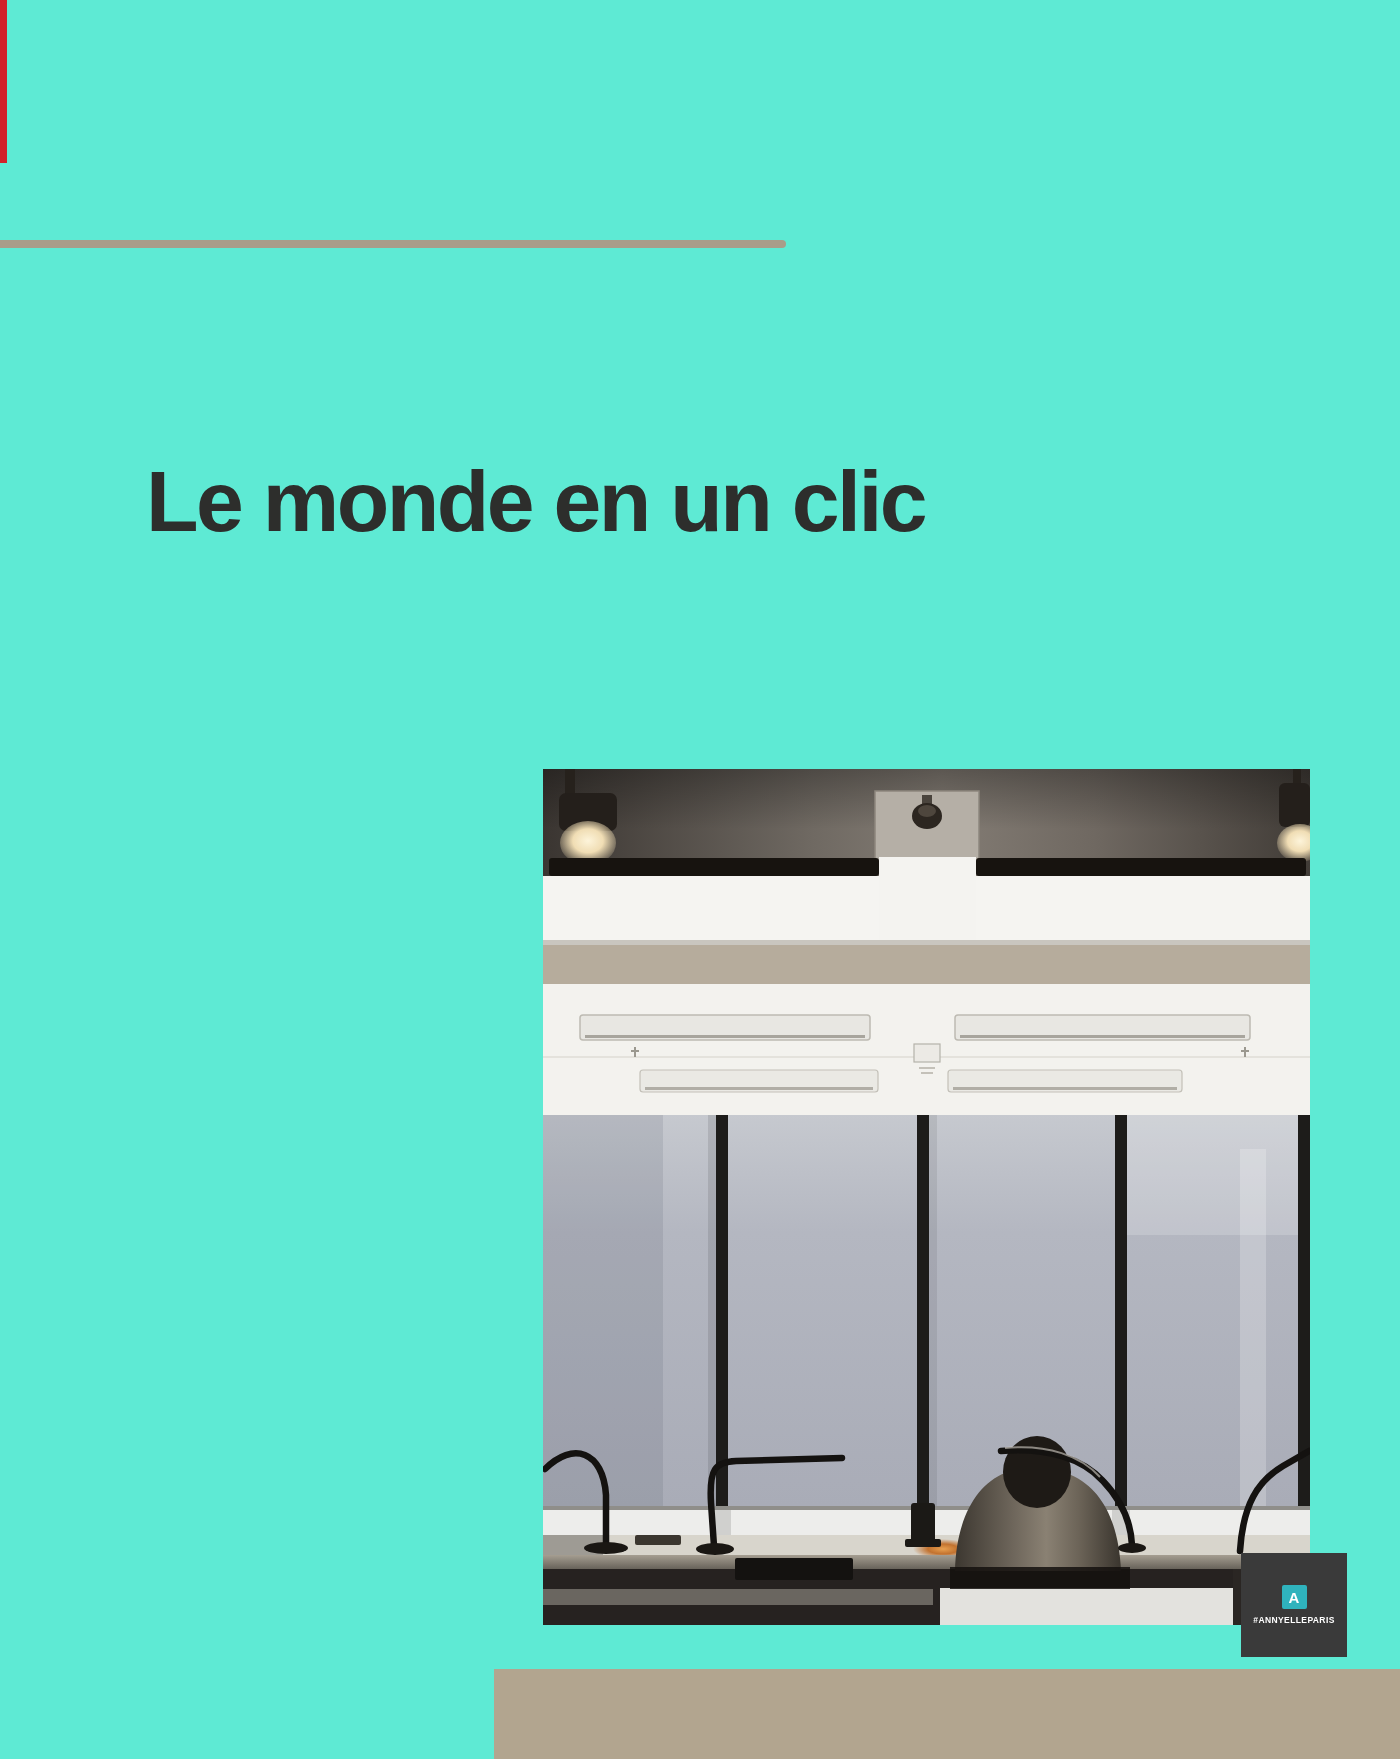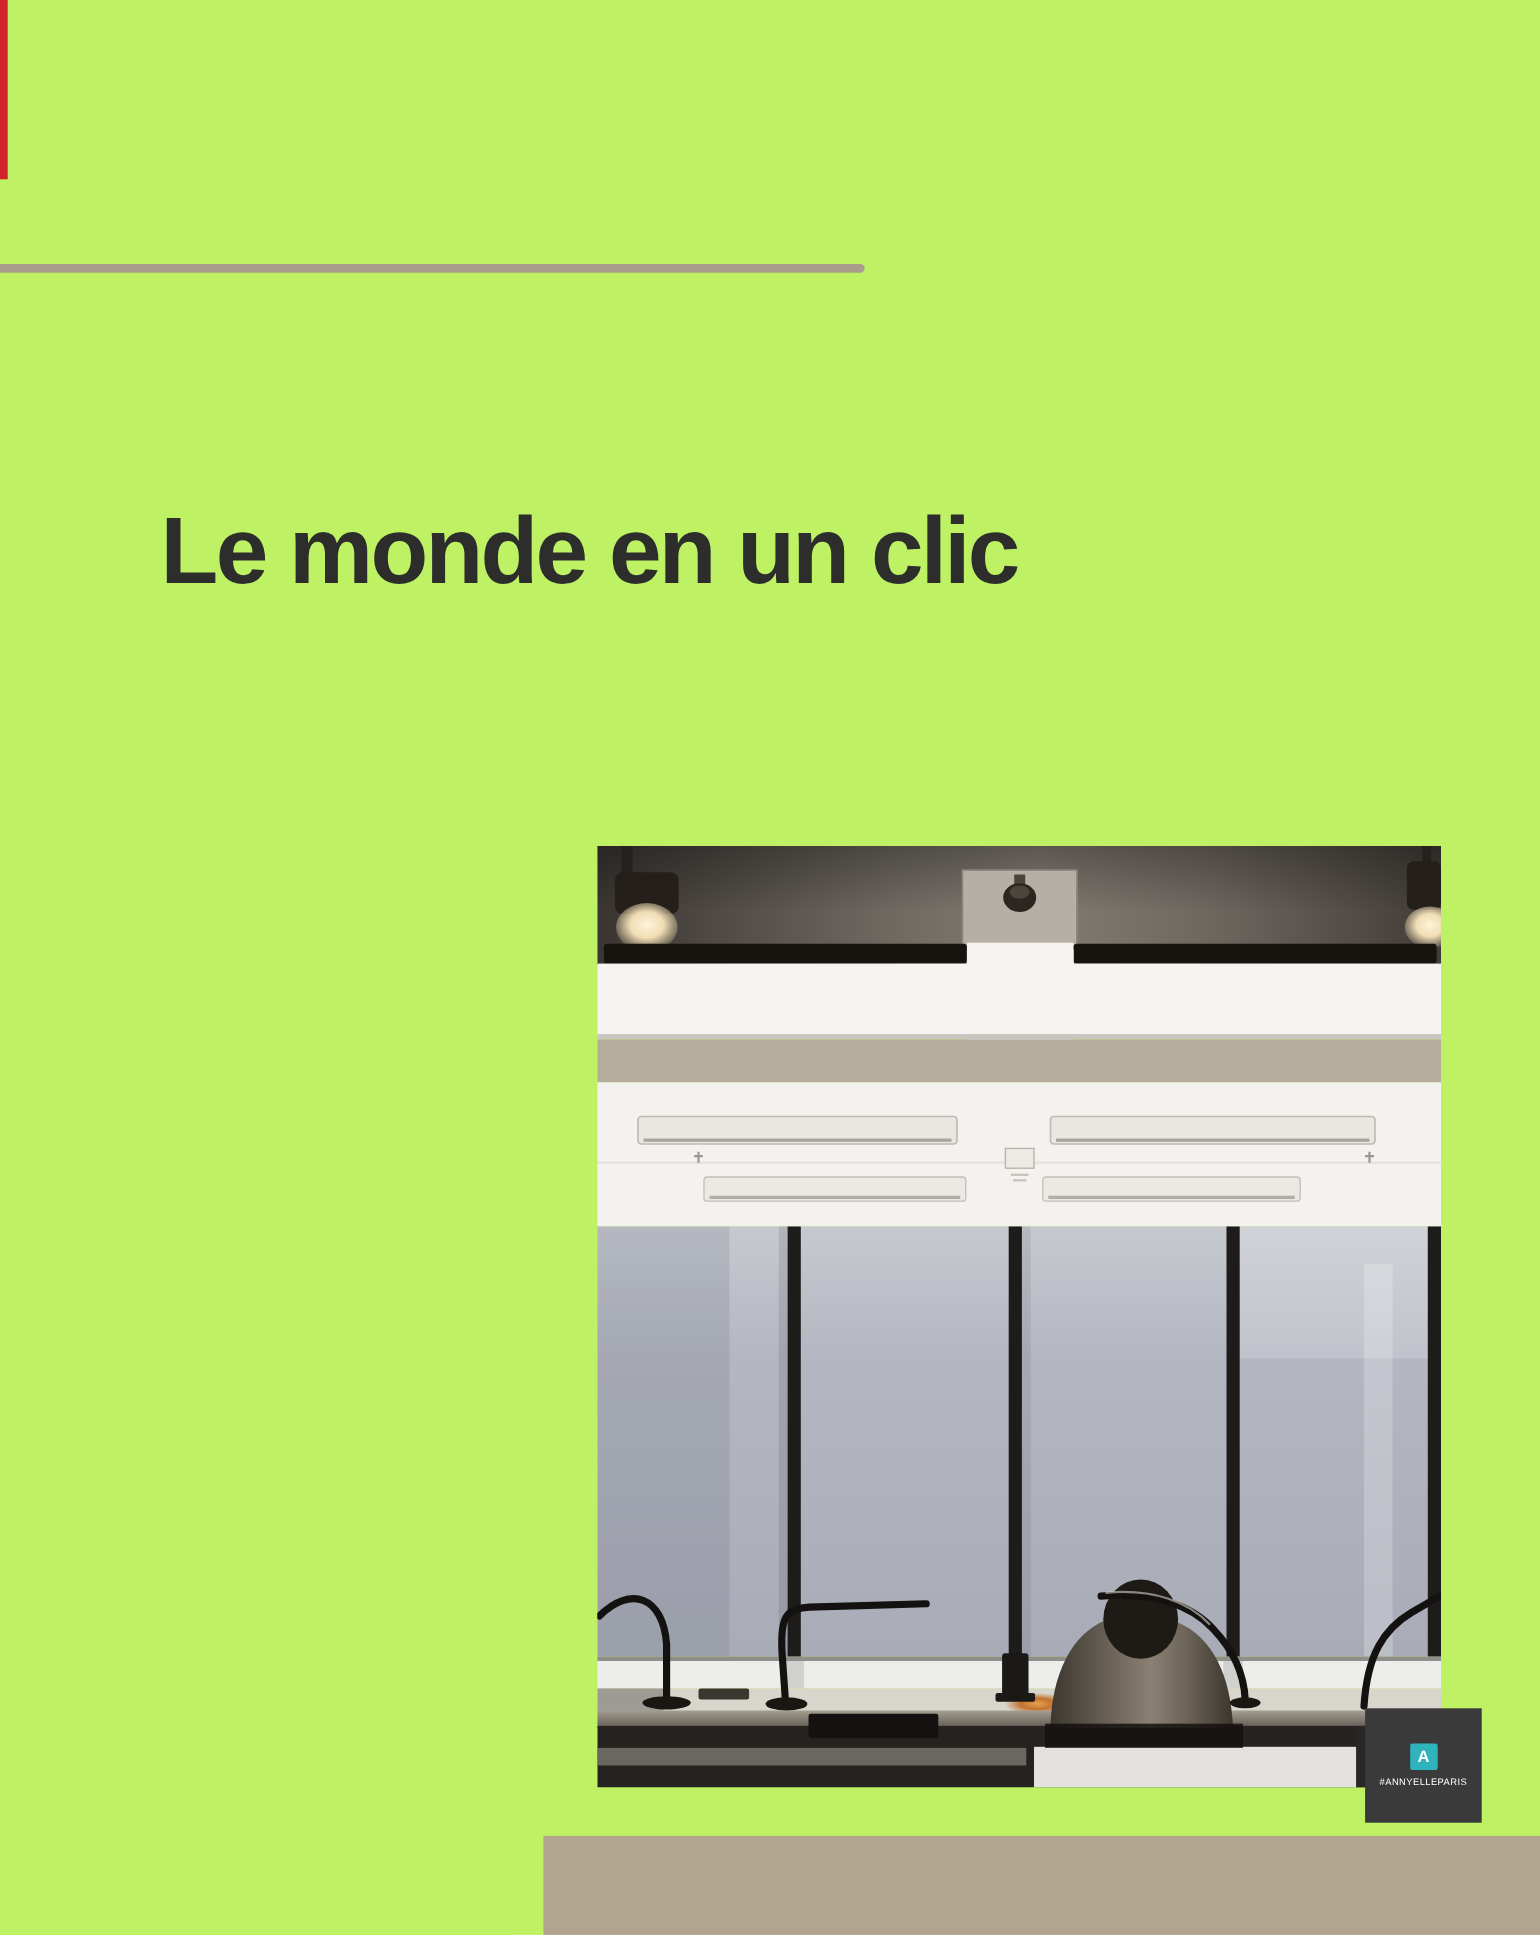--- a/index.html
+++ b/index.html
@@ -1,37 +1,37 @@
 <!DOCTYPE html>
 <html><head>
 <meta charset="utf-8">
 <style>
   html,body{margin:0;padding:0;background:#ffffff;}
-  .page{position:relative;width:1400px;height:1759px;background:#bef264;overflow:hidden;
+  .page{position:relative;width:1400px;height:1759px;background:#5eead4;overflow:hidden;
         font-family:"Liberation Sans", sans-serif;}
 
   .accent-red{position:absolute;left:0;top:0;width:7px;height:163px;background:#d2222a;}
 
   .rule-top{position:absolute;left:0;top:240px;width:786px;height:8px;background:#a89d8a;
             border-radius:0 4px 4px 0;}
 
   .slide-title{position:absolute;left:146px;top:458px;margin:0;
                font-size:86px;font-weight:800;letter-spacing:-2.5px;color:#2d2e2c;line-height:1.0;}
   .slide-author{position:absolute;left:152px;top:572px;margin:0;
                font-size:54px;font-weight:800;letter-spacing:-0.5px;color:#2e2f2d;line-height:1.0;}
 
   .photo-fig{position:absolute;left:543px;top:769px;width:767px;height:856px;margin:0;}
   .photo-fig svg{display:block;}
 
   .brand-badge{position:absolute;left:1241px;top:1553px;width:106px;height:104px;background:#3a3a3a;
                display:flex;flex-direction:column;align-items:center;justify-content:center;z-index:5;}
   .badge-logo{width:25px;height:24px;background:#2fb3bd;border-radius:2px;
               display:flex;align-items:center;justify-content:center;
               color:#ffffff;font-size:15px;font-weight:800;margin-bottom:6px;}
-  .badge-text{color:#ffffff;font-size:8.5px;font-weight:400;letter-spacing:0.4px;white-space:nowrap;}
+  .badge-text{color:#ffffff;font-size:8.5px;font-weight:700;letter-spacing:0.4px;white-space:nowrap;}
 
   .bottom-bar{position:absolute;left:494px;top:1669px;width:906px;height:90px;background:#b2a58f;}
 </style>
 </head>
 <body>
 
 <div class="page">
 
   <div class="accent-red"></div>
 

